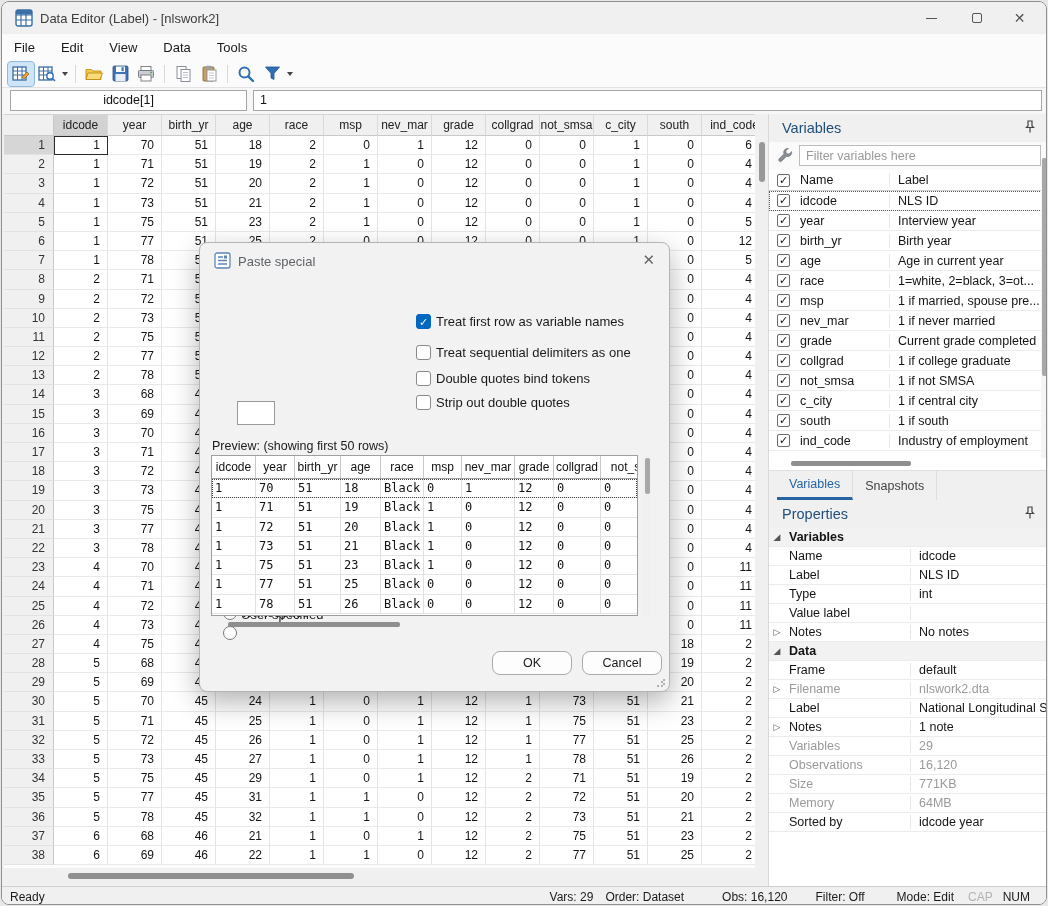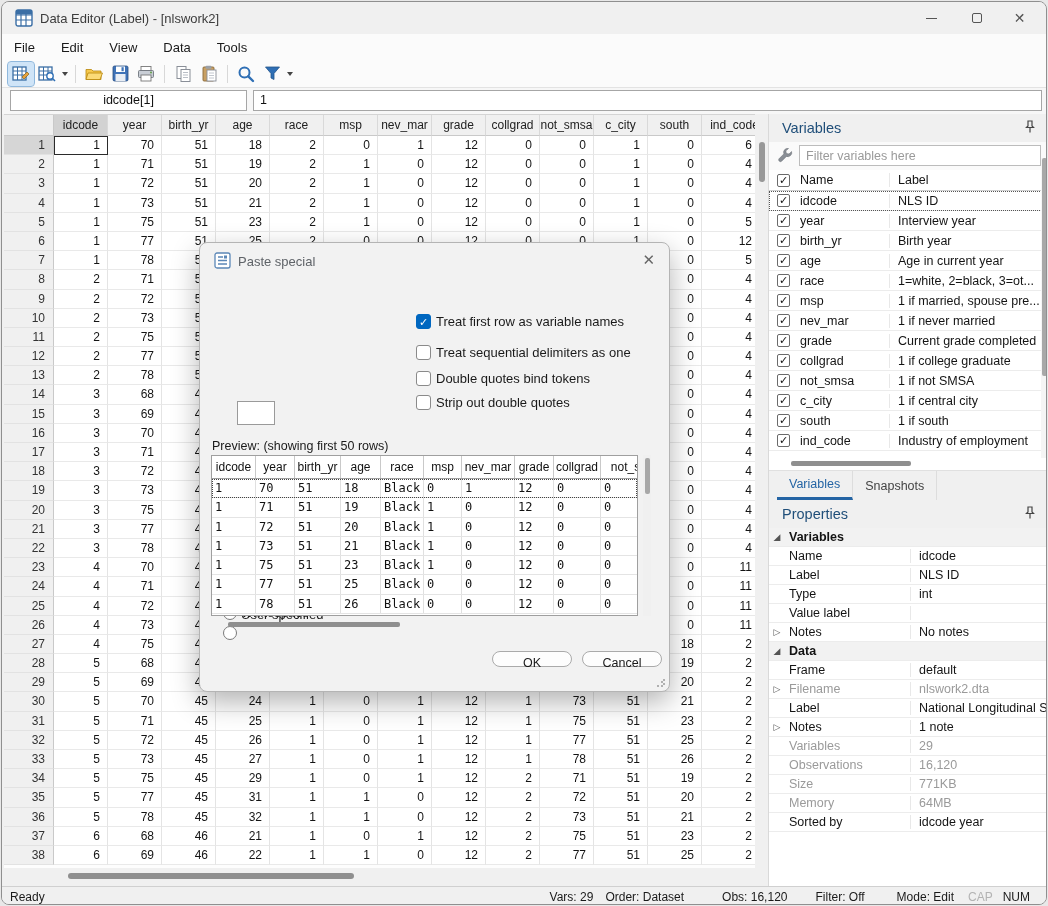--- a/index.html
+++ b/index.html
@@ -105,21 +105,21 @@
   #preview { position:absolute; left:11px; top:212px; width:427px; height:161px; border:1px solid #9f9f9f; background:#fff; overflow:hidden; }
   .pvhead { display:flex; height:23px; border-bottom:1px solid #9f9f9f; }
   .pvhead div { flex:none; border-right:1px solid #c9c9c9; font-size:12px; text-align:center; line-height:22px; color:#111; overflow:hidden; white-space:nowrap; }
   .pvrow { display:flex; height:19.3px; border-bottom:1px solid #e4e4e4; }
   .pvrow div { flex:none; border-right:1px solid #e0e0e0; font-family:"DejaVu Sans Mono",monospace; font-size:12px; line-height:19px; padding-left:3px; color:#111; overflow:hidden; white-space:nowrap; }
   .pvrow.focus { outline:1px dotted #444; outline-offset:-1px; }
   #pv-vscroll { position:absolute; left:443px; top:212px; width:8px; height:161px; background:#f0f0f0; }
   #pv-vscroll i { position:absolute; left:1.5px; top:3px; width:5px; height:36px; background:#a8a8a8; border-radius:2px; }
   #pv-hscroll { position:absolute; left:11px; top:377px; width:427px; height:8px; }
   #pv-hscroll i { position:absolute; left:17px; top:2px; width:172px; height:5px; background:#8f8f8f; border-radius:2px; }
-  .dlgbtn { position:absolute; top:408px; width:80px; height:16px; background:#fdfdfd; border:1px solid #aaa; border-radius:8px; font-size:12.5px; color:#1a1a1a; text-align:center; line-height:22px; }
+  .dlgbtn { position:absolute; top:408px; width:80px; height:24px; background:#fdfdfd; border:1px solid #aaa; border-radius:8px; font-size:12.5px; color:#1a1a1a; text-align:center; line-height:22px; }
   #btn-ok { left:292px; } #btn-cancel { left:382px; }
   #grip { position:absolute; right:3px; bottom:3px; width:10px; height:10px;
           background:radial-gradient(circle at 2px 8px,#b0b0b0 1px,transparent 1.4px),radial-gradient(circle at 6px 8px,#b0b0b0 1px,transparent 1.4px),radial-gradient(circle at 8px 8px,transparent 0,transparent 0),radial-gradient(circle at 6px 4px,#b0b0b0 1px,transparent 1.4px),radial-gradient(circle at 8px 2px,#b0b0b0 1px,transparent 1.4px),radial-gradient(circle at 8px 6px,#b0b0b0 1px,transparent 1.4px); }
 
   
   #statusbar { position:absolute; left:0; top:884px; width:100%; height:20px; background:#f0f0f0; border-top:1px solid #d0d0d0; font-size:12px; color:#1a1a1a; }
   #status-ready { position:absolute; left:8px; top:3px; }
   #status-right { position:absolute; right:16px; top:3px; display:flex; }
   svg { display:block; }
 </style>

